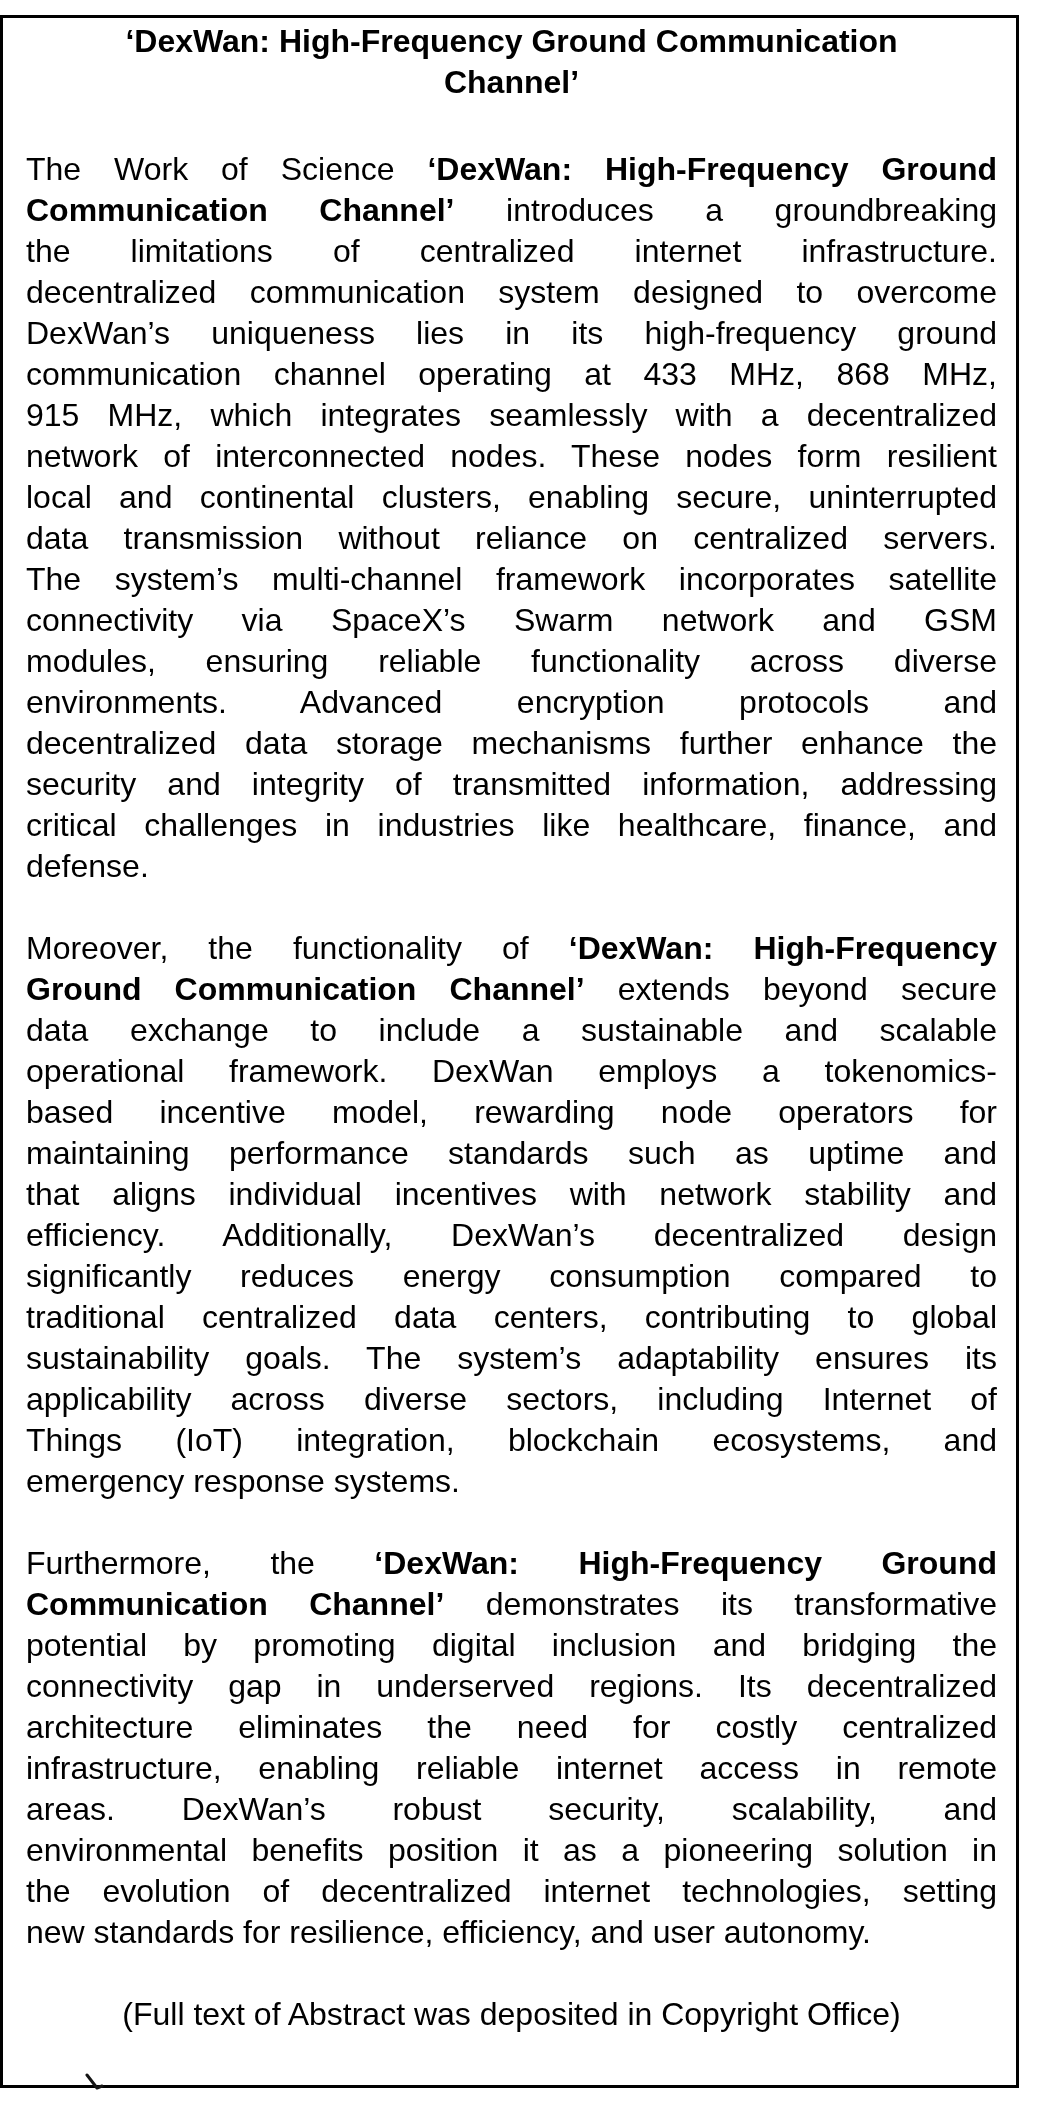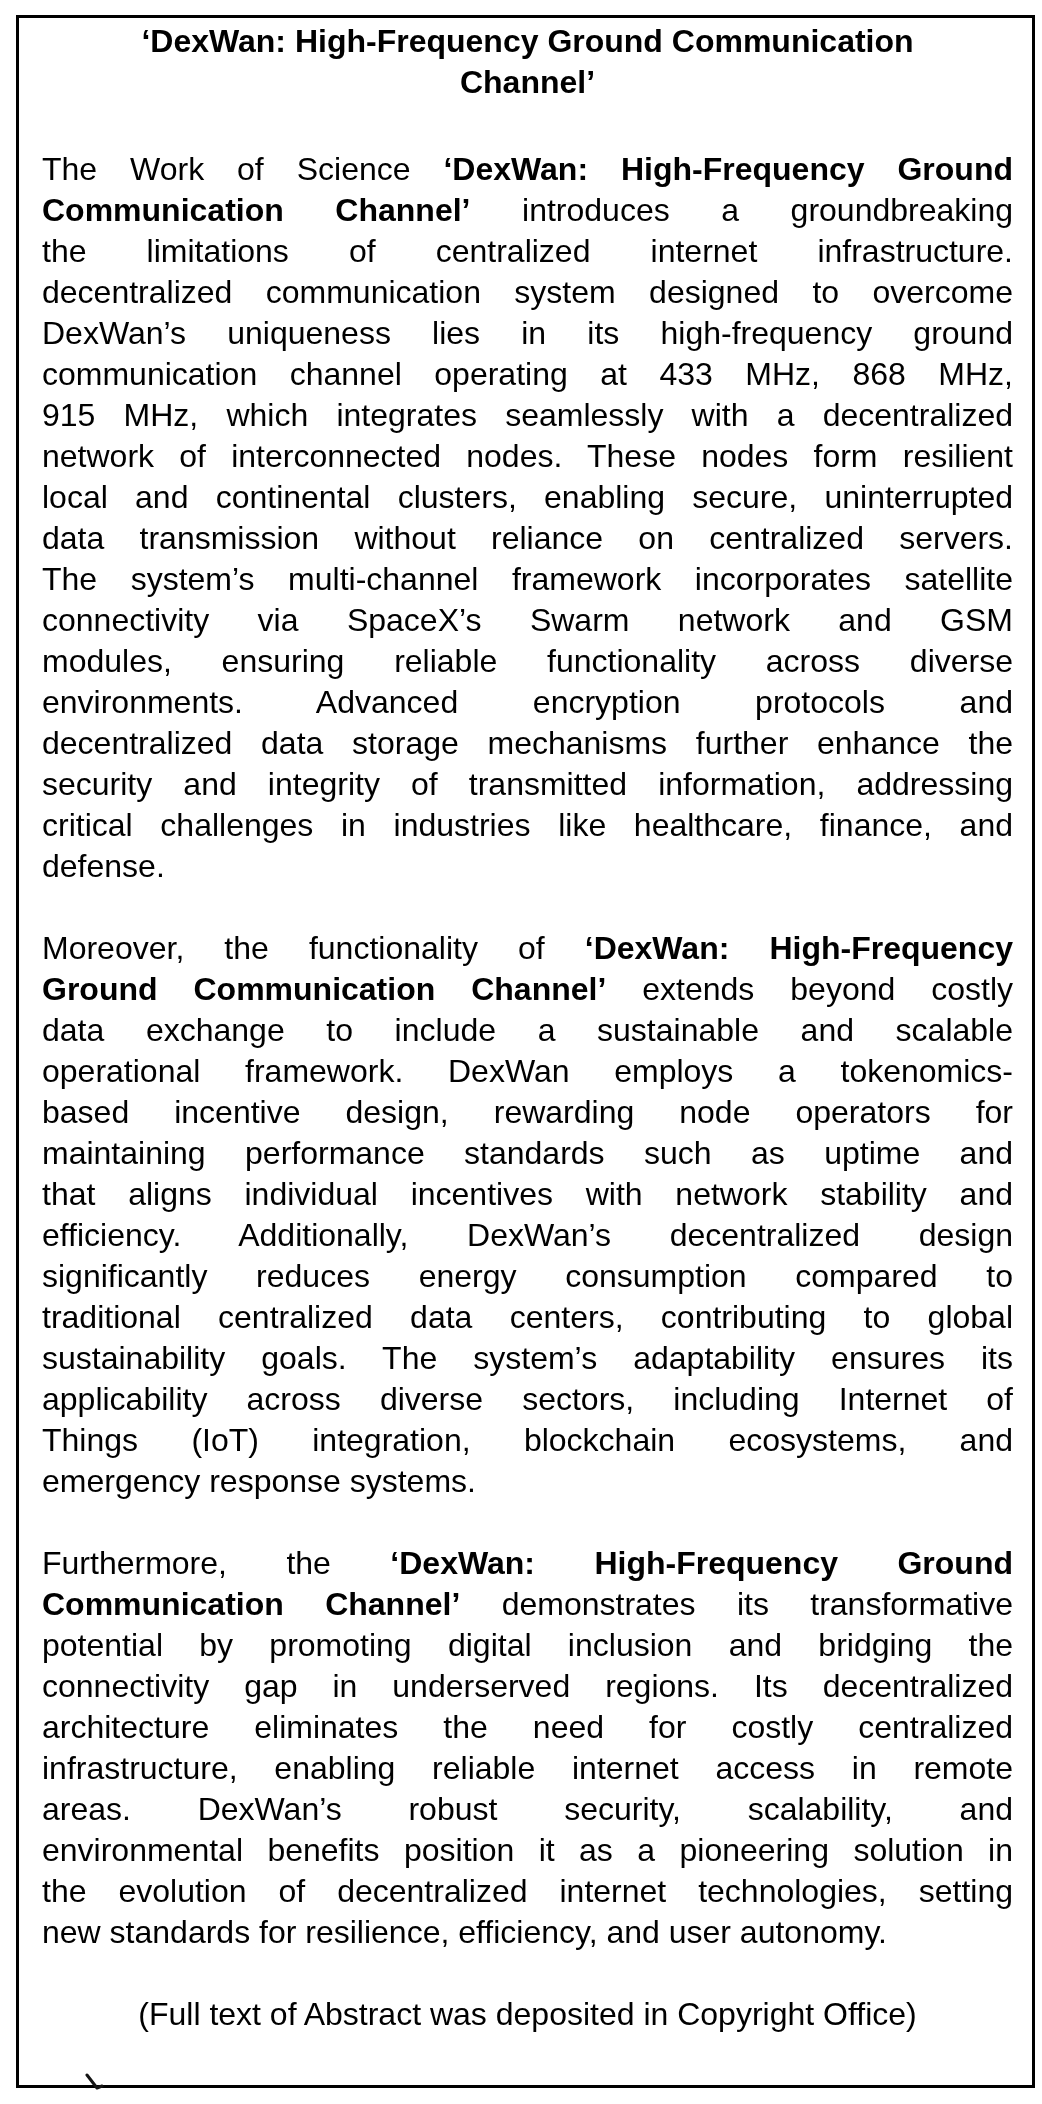--- a/index.html
+++ b/index.html
@@ -7,21 +7,21 @@
     position: relative;
     width: 1042px;
     height: 2104px;
     background: #ffffff;
     color: #000000;
     font-family: "Liberation Sans", sans-serif;
     overflow: hidden;
   }
   .frame {
     position: absolute;
-    left: 16px;
+    left: 0;
     top: 15px;
     width: 1019px;
     height: 2073px;
     border: 3px solid #000000;
     box-sizing: border-box;
     padding: 3px 19px 0 23px;
   }
   .title {
     font-weight: bold;
     font-size: 32px;
@@ -80,24 +80,24 @@
           <div class="line"><span>connectivity via SpaceX’s Swarm network and GSM</span></div>
           <div class="line"><span>modules, ensuring reliable functionality across diverse</span></div>
           <div class="line"><span>environments. Advanced encryption protocols and</span></div>
           <div class="line"><span>decentralized data storage mechanisms further enhance the</span></div>
           <div class="line"><span>security and integrity of transmitted information, addressing</span></div>
           <div class="line"><span>critical challenges in industries like healthcare, finance, and</span></div>
           <div class="line last"><span>defense.</span></div>
         </div>
         <div class="para">
           <div class="line"><span>Moreover, the functionality of </span><span class="seg-bold">‘DexWan: High-Frequency</span></div>
-          <div class="line"><span class="seg-bold">Ground Communication Channel’</span><span> extends beyond costly</span></div>
+          <div class="line"><span class="seg-bold">Ground Communication Channel’</span><span> extends beyond secure</span></div>
           <div class="line"><span>data exchange to include a sustainable and scalable</span></div>
           <div class="line"><span>operational framework. DexWan employs a tokenomics-</span></div>
-          <div class="line"><span>based incentive design, rewarding node operators for</span></div>
+          <div class="line"><span>based incentive model, rewarding node operators for</span></div>
           <div class="line"><span>maintaining performance standards such as uptime and</span></div>
           <div class="line"><span>that aligns individual incentives with network stability and</span></div>
           <div class="line"><span>efficiency. Additionally, DexWan’s decentralized design</span></div>
           <div class="line"><span>significantly reduces energy consumption compared to</span></div>
           <div class="line"><span>traditional centralized data centers, contributing to global</span></div>
           <div class="line"><span>sustainability goals. The system’s adaptability ensures its</span></div>
           <div class="line"><span>applicability across diverse sectors, including Internet of</span></div>
           <div class="line"><span>Things (IoT) integration, blockchain ecosystems, and</span></div>
           <div class="line last"><span>emergency response systems.</span></div>
         </div>

